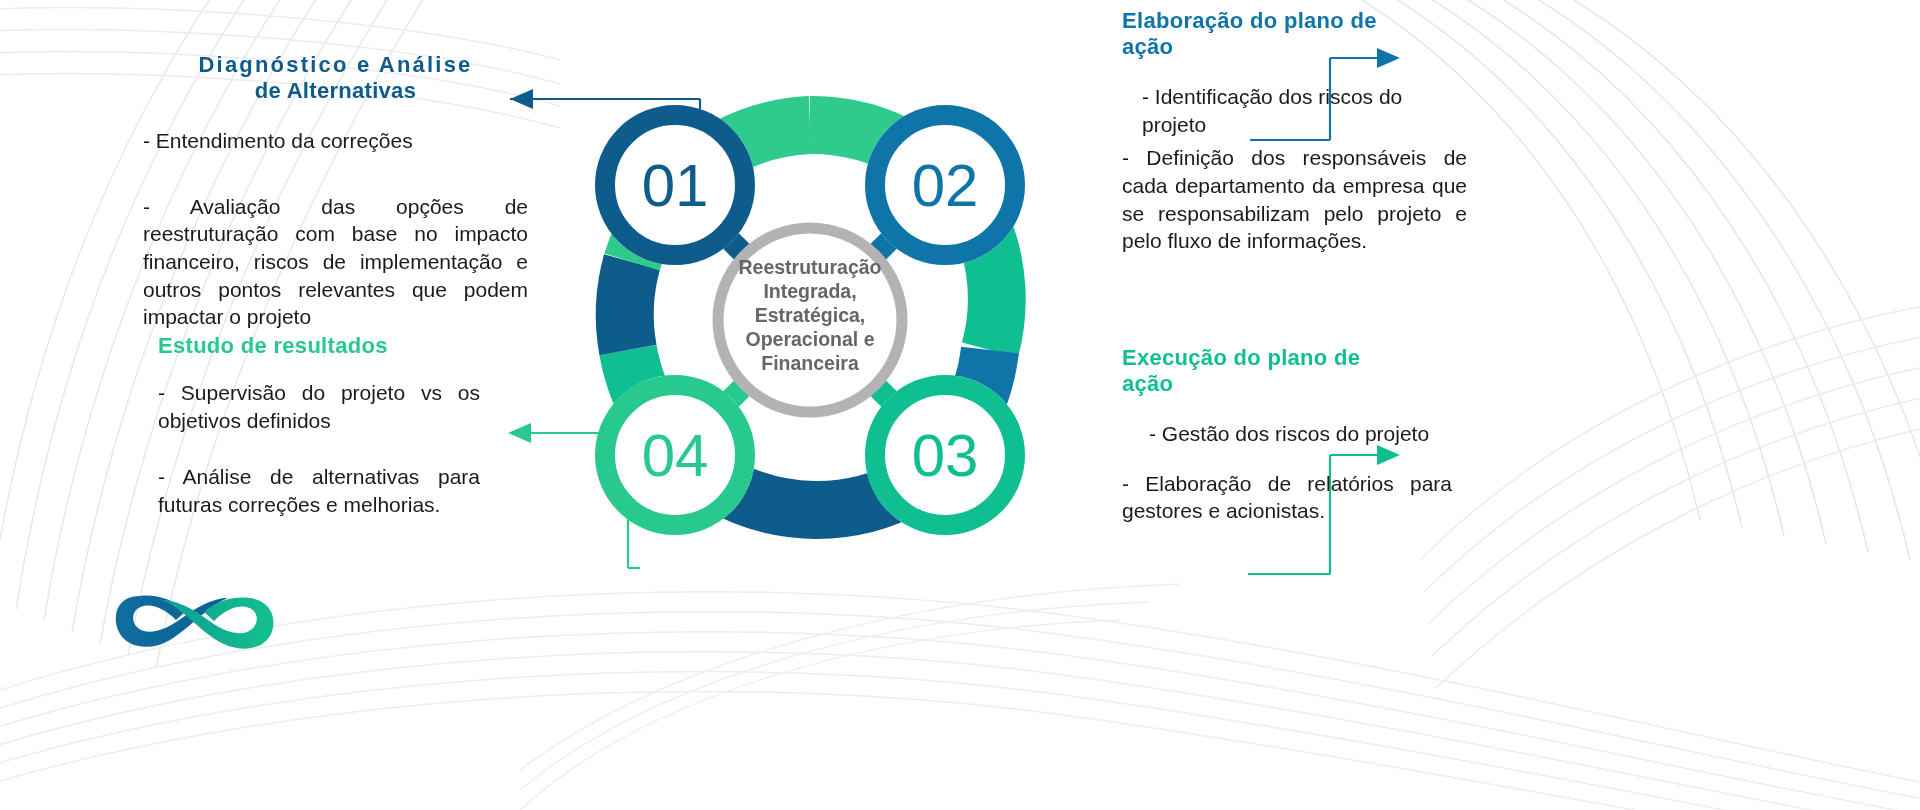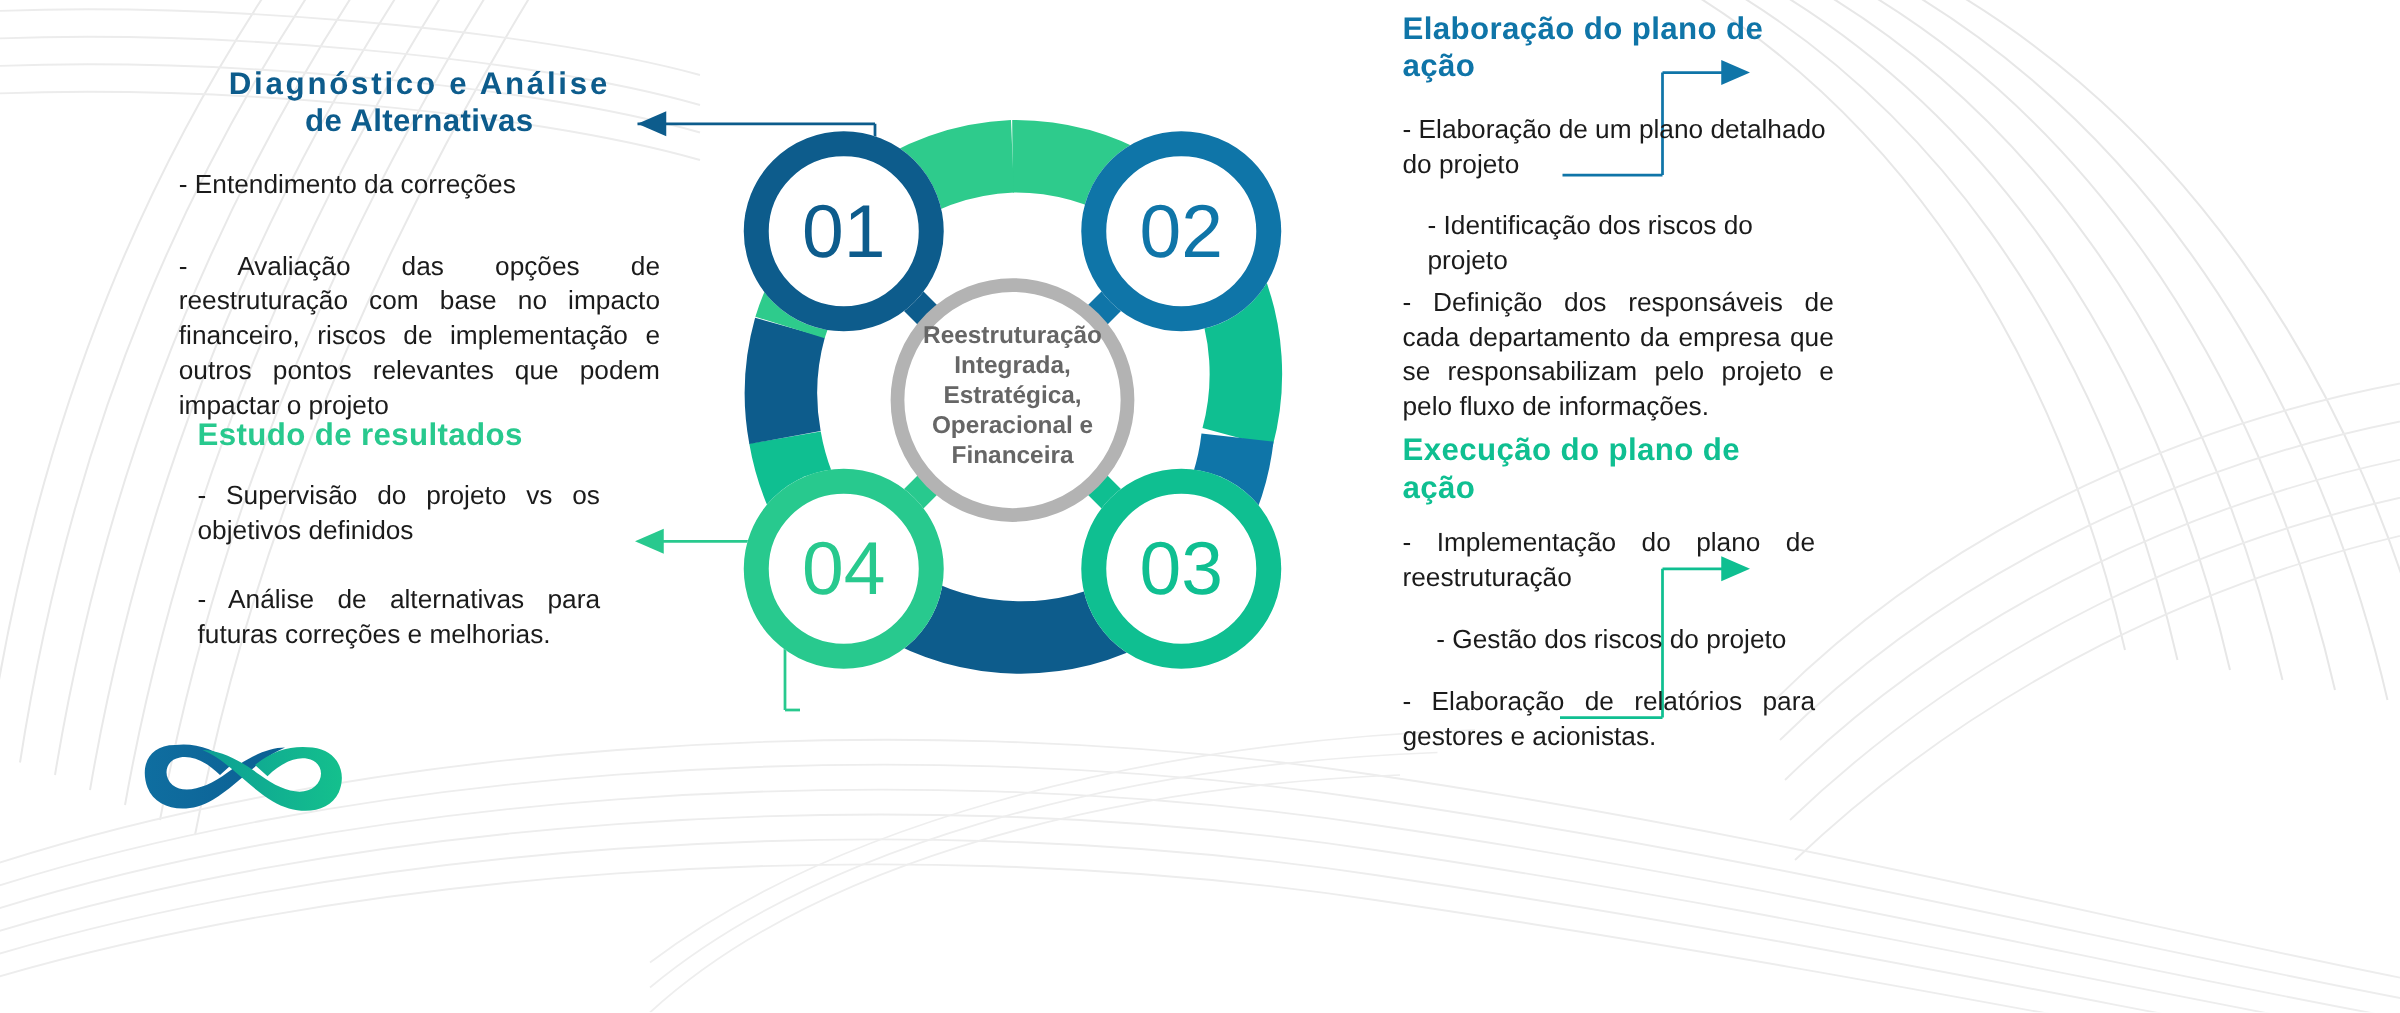--- a/index.html
+++ b/index.html
@@ -9,21 +9,21 @@
     font-family:"Liberation Sans", sans-serif;
   }
   #stage { position:relative; width:1920px; height:810px; background:#fff; }
 
   
   .bg-layer { position:absolute; inset:0; pointer-events:none; }
 
   
   .block { position:absolute; }
   .block h2 {
-    font-size:25px; font-weight:bold; line-height:1.2;
+    font-size:22px; font-weight:bold; line-height:1.2;
     letter-spacing:.3px;
   }
   .block p {
     font-size:21px; line-height:1.32; color:#1b1b1b;
     margin-top:16px; text-align:justify;
   }
   .block p.nojust { text-align:left; }
 
   #block-1 { left:143px; top:52px; width:385px; }
   #block-1 h2 { color:#0d5c8c; text-align:center; }
@@ -217,31 +217,29 @@
     </h2>
     <p class="first nojust">- Entendimento da correções</p>
     <p class="second">- Avaliação das opções de reestruturação com base no impacto financeiro, riscos de implementação e outros pontos relevantes que podem impactar o projeto</p>
   </div>
 
   <div class="block" id="block-2">
     <h2>
       <span>Elaboração do plano de</span><br>
       <span>ação</span>
     </h2>
-    <p class="p1 nojust">- Elaboração de um plano detalhado do projeto</p>
     <p class="p2 nojust">- Identificação dos riscos do projeto</p>
     <p class="p3">- Definição dos responsáveis de cada departamento da empresa que se responsabilizam pelo projeto e pelo fluxo de informações.</p>
   </div>
 
   <div class="block" id="block-3">
     <h2>
       <span>Execução do plano de</span><br>
       <span>ação</span>
     </h2>
-    <p class="p1">- Implementação do plano de reestruturação</p>
     <p class="p2 nojust">- Gestão dos riscos do projeto</p>
     <p class="p3">- Elaboração de relatórios para gestores e acionistas.</p>
   </div>
 
   <div class="block" id="block-4">
     <h2>
       <span>Estudo de resultados</span>
     </h2>
     <p class="p1">- Supervisão do projeto vs os objetivos definidos</p>
     <p class="p2">- Análise de alternativas para futuras correções e melhorias.</p>

